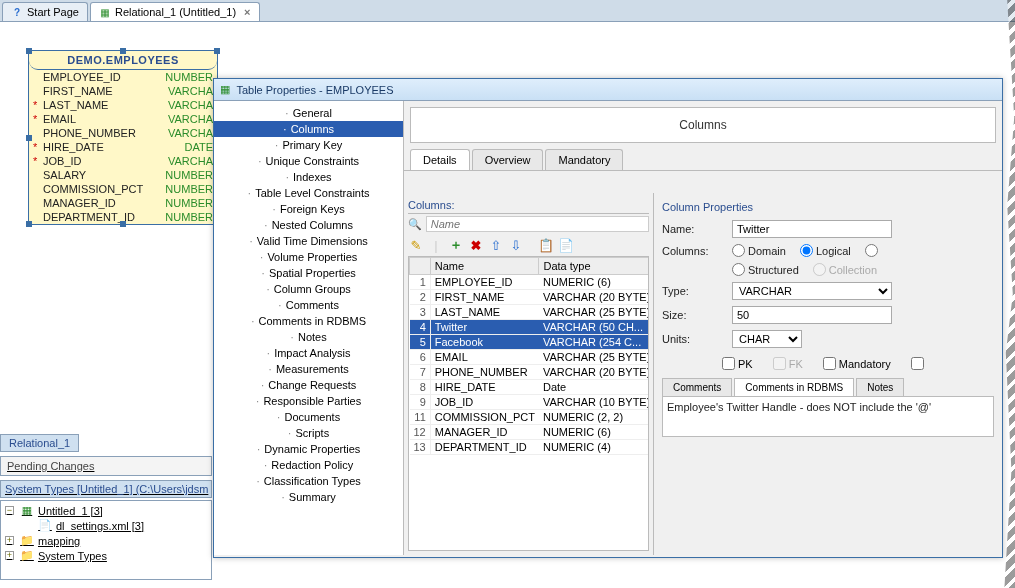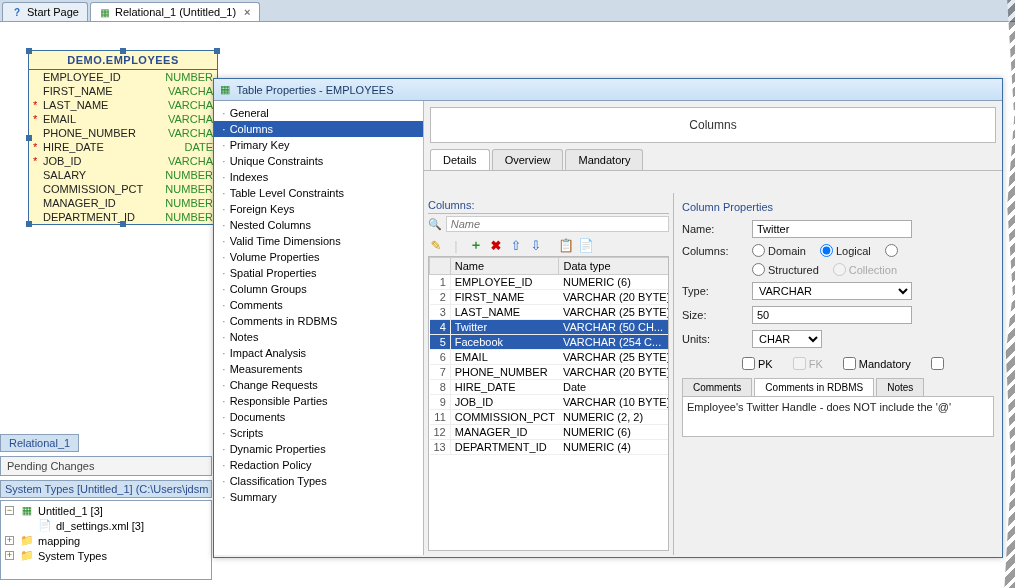--- a/index.html
+++ b/index.html
@@ -8,43 +8,43 @@
 
 .top-tabs { display: flex; align-items: flex-end; height: 22px; background: #cfdce8; border-bottom: 1px solid #8aa0b8; padding-left: 2px; gap: 2px; }
 .top-tab { display: flex; align-items: center; gap: 4px; padding: 3px 8px; background: #e8eff6; border: 1px solid #8aa0b8; border-bottom: none; border-radius: 3px 3px 0 0; cursor: pointer; }
 .top-tab.active { background: #fff; }
 .top-tab .ico { width: 12px; height: 12px; display: inline-flex; align-items: center; justify-content: center; font-size: 10px; }
 .close-x { color: #777; font-weight: bold; margin-left: 4px; }
 
 
 .main-area { background: #fff; position: absolute; top: 22px; left: 0; right: 0; bottom: 0; }
 .diagram { position: absolute; left: 28px; top: 28px; width: 190px; border: 1px solid #3a6ea5; background: #fff8c8; }
-.diagram .hdr { text-align: center; font-weight: bold; color: #2a4d8f; padding: 3px 0; border-bottom: 1px solid #3a6ea5; letter-spacing: 0.5px; }
+.diagram .hdr { text-align: center; font-weight: bold; color: #2a4d8f; padding: 3px 0; border-bottom: 1px solid #3a6ea5; letter-spacing: 0.5px; border-radius: 9px; }
 .diagram .row { display: flex; padding: 1px 4px; }
 .diagram .row .star { width: 10px; color: #c00; }
 .diagram .row .nm { flex: 1; color: #222; }
 .diagram .row .ty { color: #2a8c2a; }
 .sel-handle { position: absolute; width: 6px; height: 6px; background: #3a6ea5; }
 
 
-.left-col { position: absolute; left: 0; top: 412px; width: 212px; }
+.left-col { position: absolute; left: 0; top: 412px; width: 212px; text-decoration: underline; }
 .rel-tab { background: #cfe0f0; border: 1px solid #8aa0b8; display: inline-block; padding: 2px 8px; color: #2a4d8f; }
 .pending { border: 1px solid #8aa0b8; background: #f4f4f4; padding: 3px 6px; color: #444; margin-top: 4px; }
 .syspath { background: #cfe0f0; border: 1px solid #8aa0b8; padding: 2px 4px; color: #2a4d8f; white-space: nowrap; overflow: hidden; margin-top: 4px; }
 .tree { background: #fff; border: 1px solid #8aa0b8; padding: 2px; margin-top: 2px; height: 80px; overflow: hidden; }
 .tree-item { display: flex; align-items: center; gap: 4px; padding: 1px 2px; }
 .tree-ico { width: 14px; text-align: center; }
 .plus { color: #6a6a00; border: 1px solid #999; width: 9px; height: 9px; display: inline-flex; align-items: center; justify-content: center; font-size: 9px; line-height: 1; margin-right: 2px; }
 .folder { color: #c9a227; }
 
 
 .dialog { position: absolute; left: 213px; top: 78px; width: 790px; height: 480px; border: 1px solid #3a6ea5; background: #f0f0f0; box-shadow: 0 0 6px rgba(0,0,0,0.25); }
 .dlg-title { background: linear-gradient(#dfeefc,#c9e0f5); padding: 4px 6px; color: #1a3a66; border-bottom: 1px solid #8aa0b8; display: flex; align-items: center; gap: 6px; }
 .dlg-body { display: flex; height: calc(100% - 24px); }
-.nav { width: 210px; border-right: 1px solid #bbb; background: #fff; padding: 4px 0; overflow: auto; }
+.nav { width: 190px; border-right: 1px solid #bbb; background: #fff; padding: 4px 0; overflow: auto; text-align: center; }
 .nav-item { padding: 2px 8px; cursor: pointer; white-space: nowrap; }
 .nav-item::before { content: "·"; color: #888; margin-right: 4px; }
 .nav-item.sel { background: #2a5db0; color: #fff; }
 .nav-item.sel::before { color: #fff; }
 .content { flex: 1; display: flex; flex-direction: column; }
 .banner { margin: 6px; padding: 10px; background: #fff; border: 1px solid #bbb; text-align: center; color: #333; font-size: 12px; }
 
 .subtabs { display: flex; gap: 2px; padding: 0 6px; border-bottom: 1px solid #bbb; }
 .subtab { padding: 4px 12px; background: #e8e8e8; border: 1px solid #bbb; border-bottom: none; border-radius: 3px 3px 0 0; cursor: pointer; }
 .subtab.active { background: #fff; }

